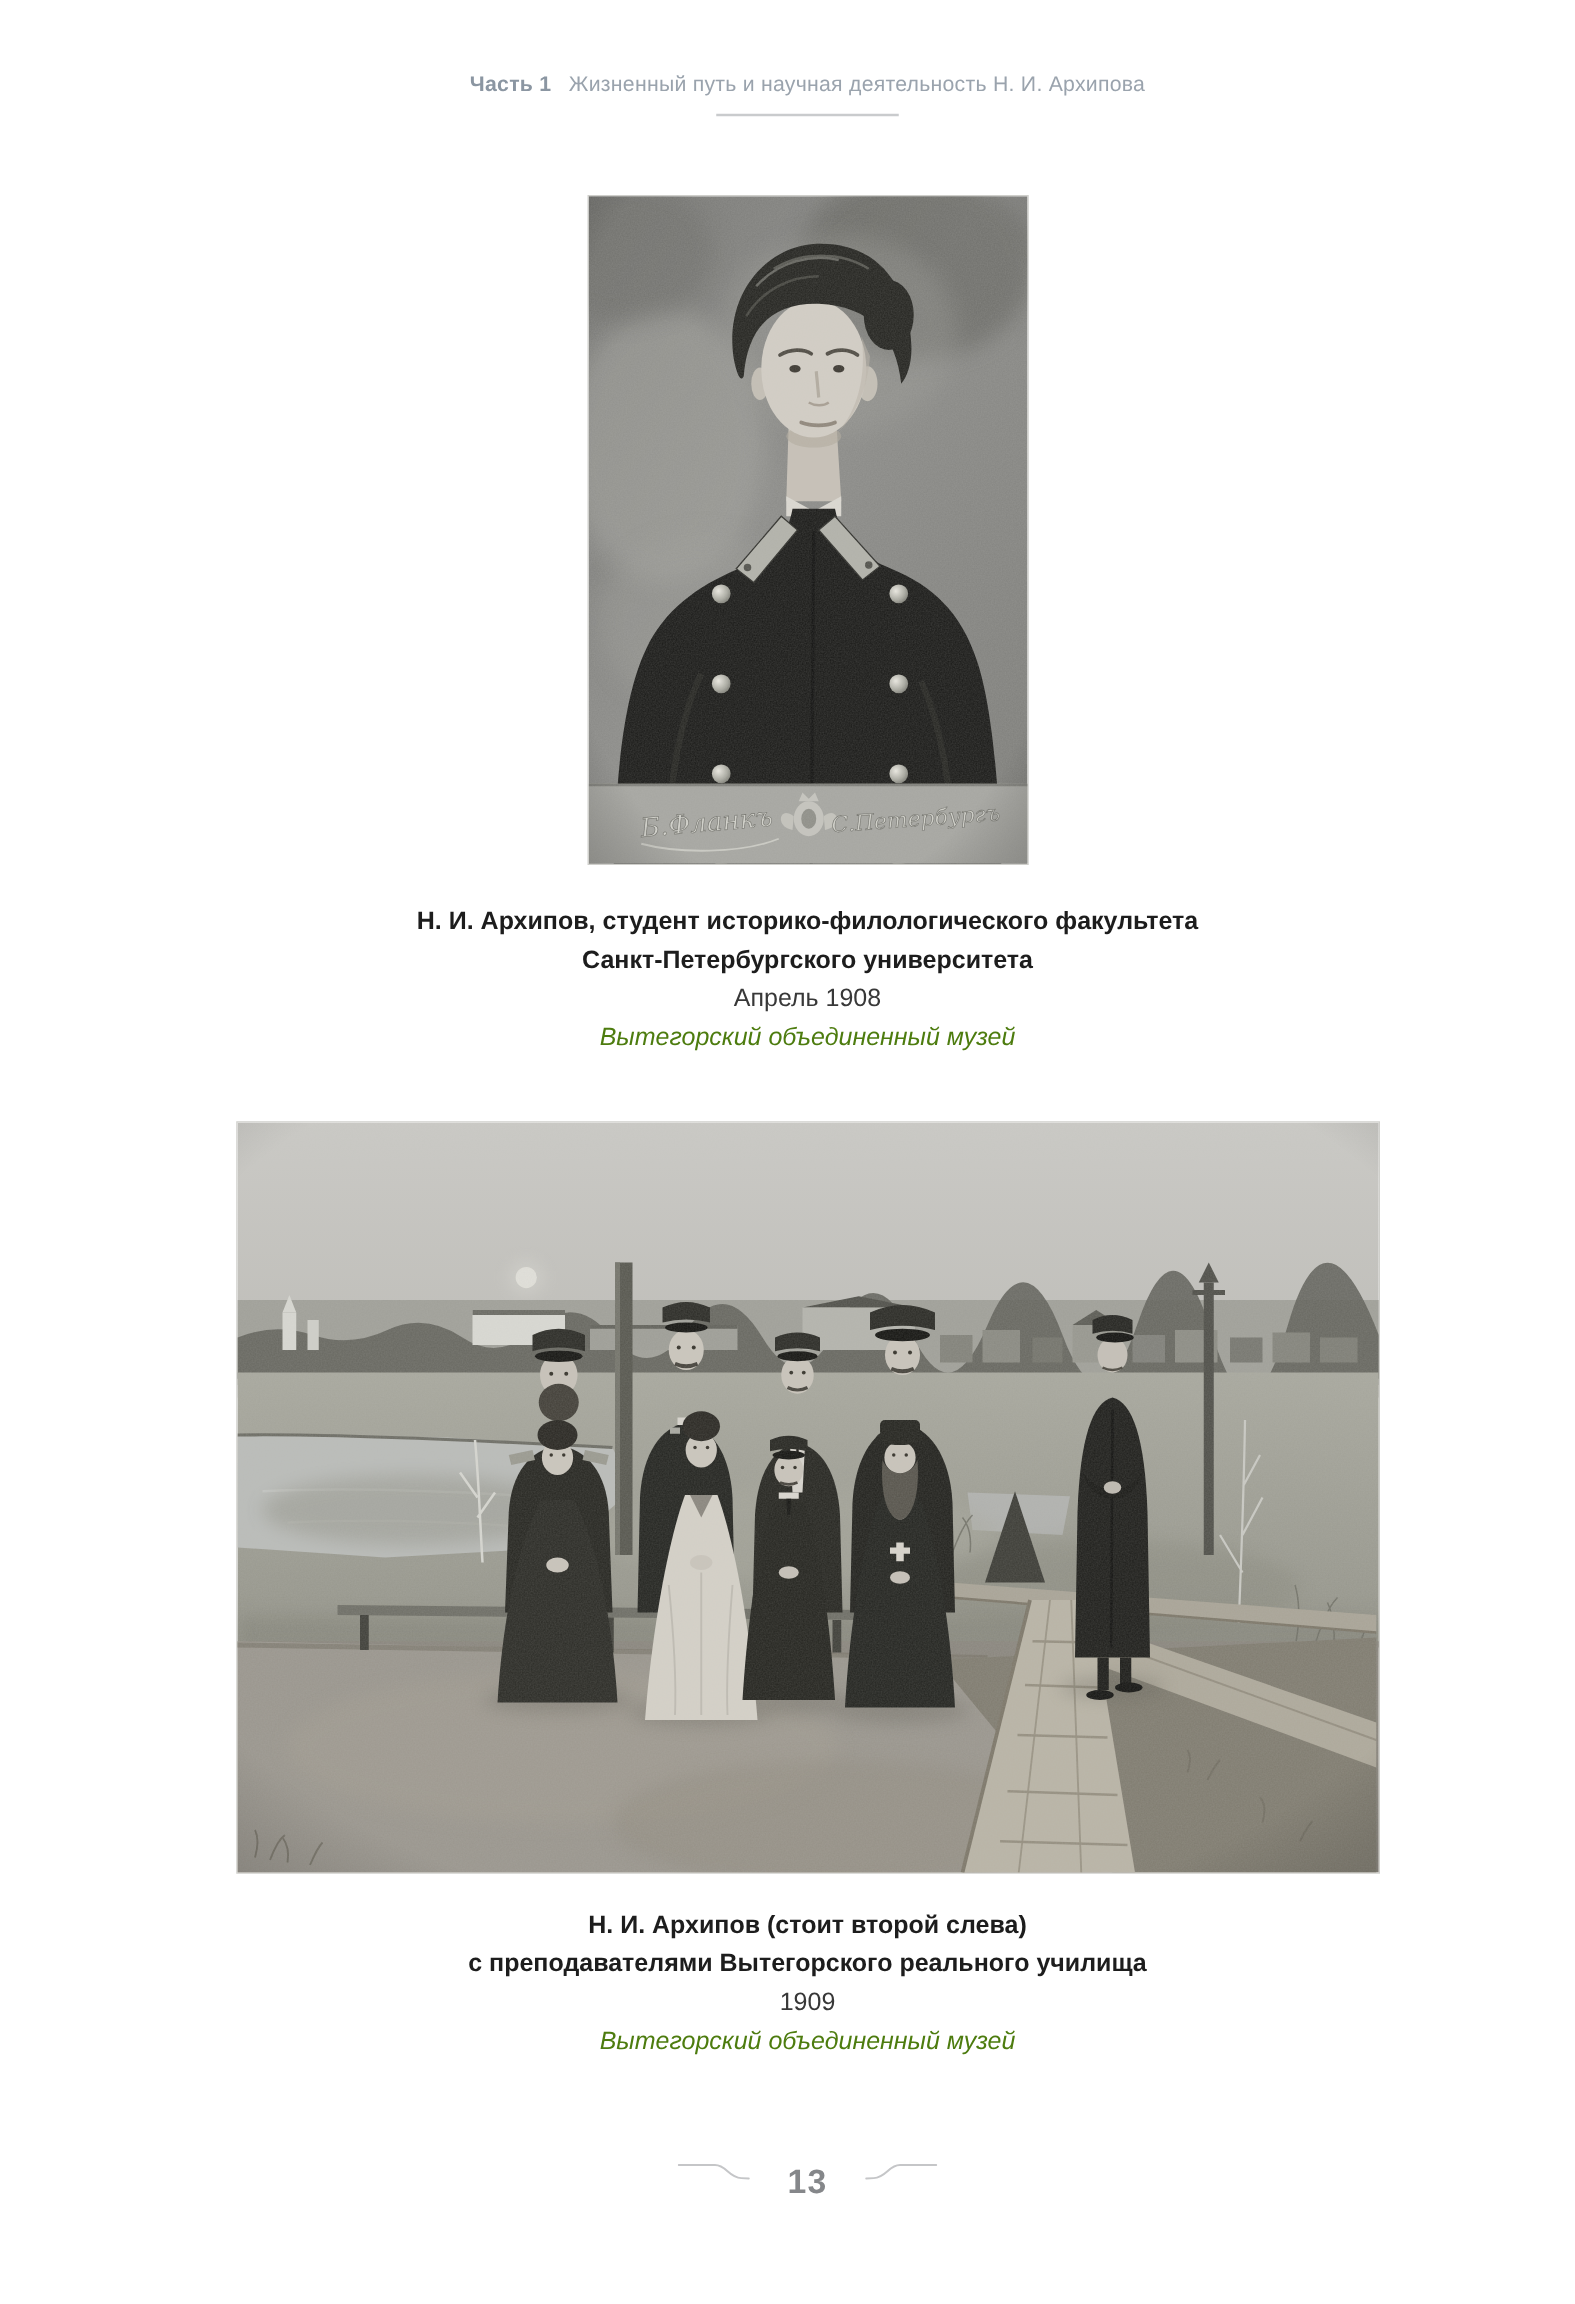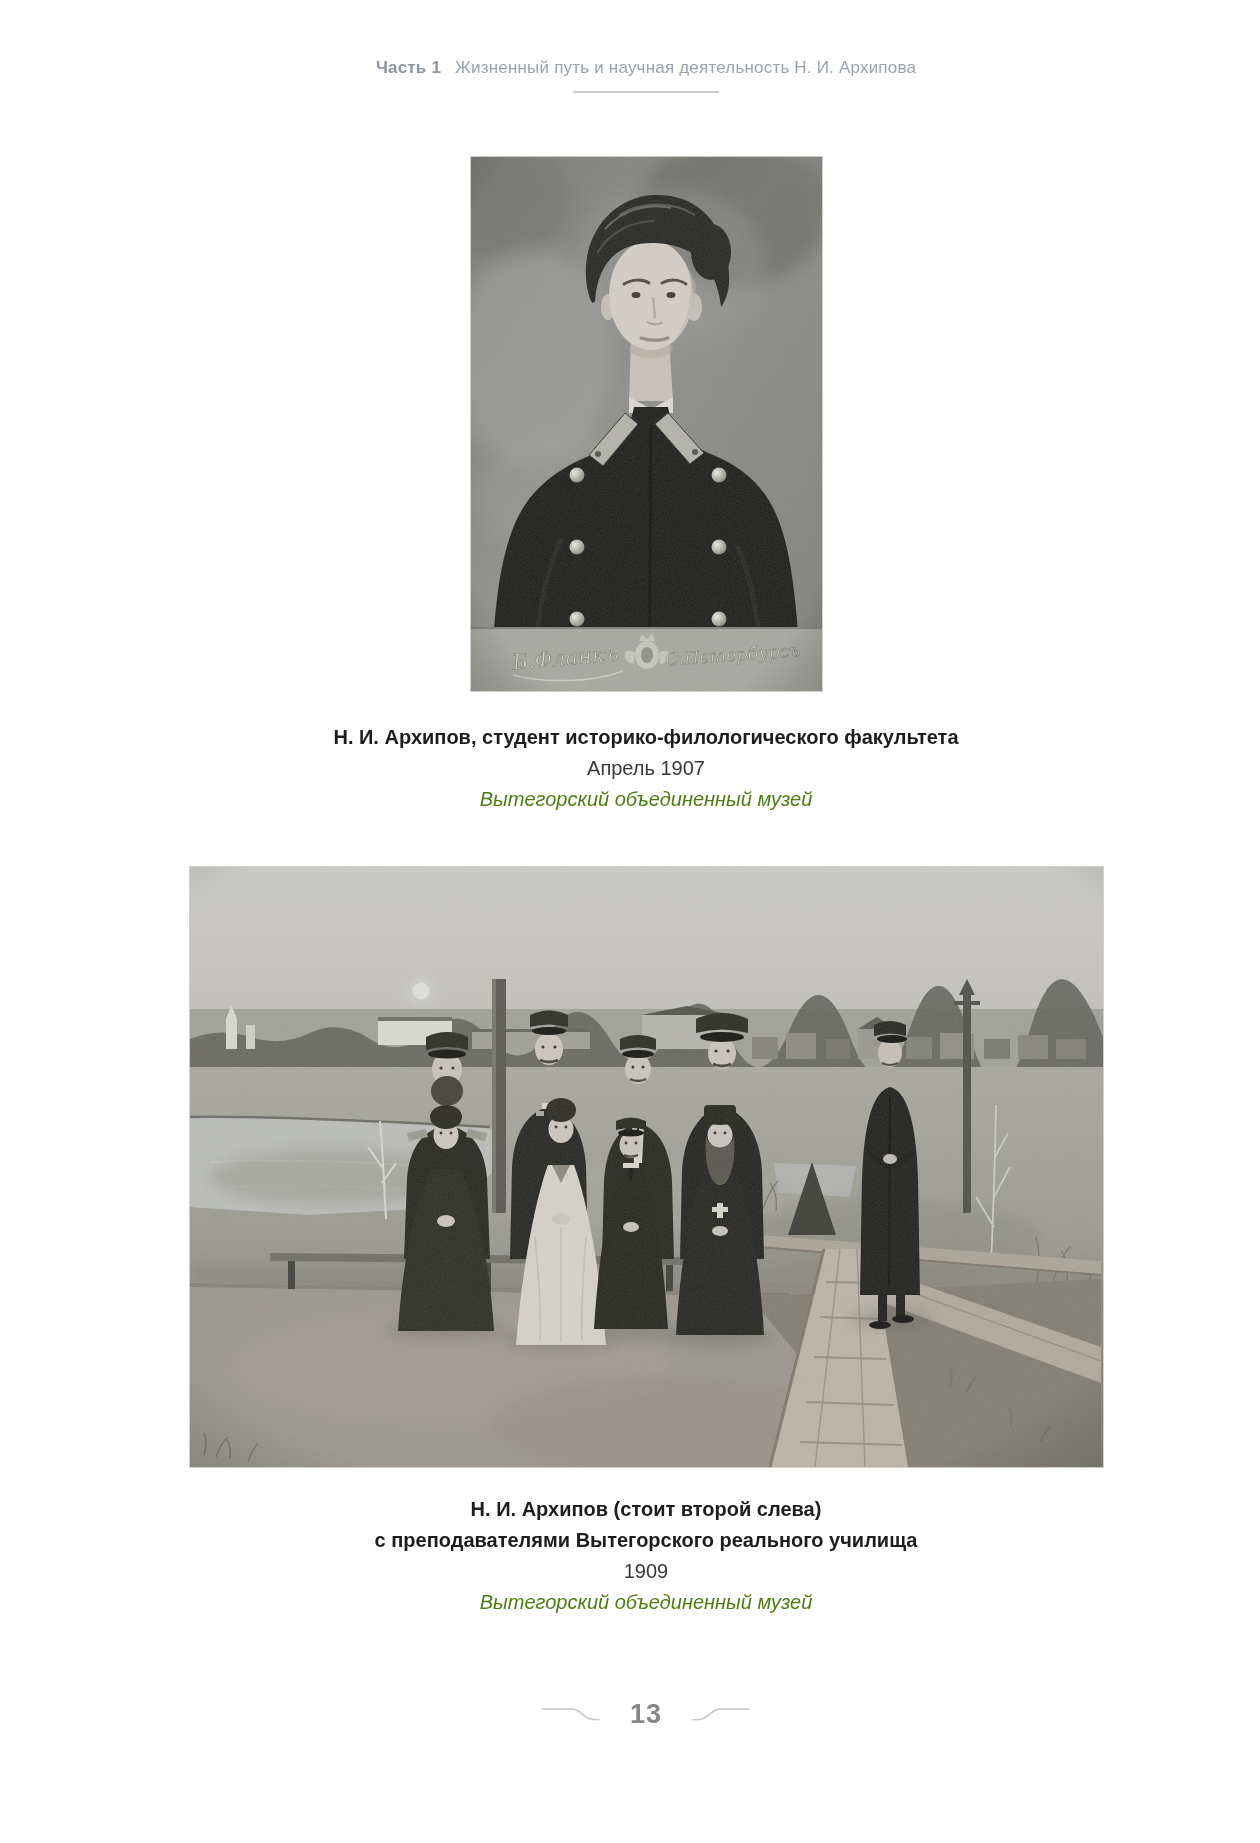--- a/index.html
+++ b/index.html
@@ -14,21 +14,21 @@
   figure{margin:0;padding:0;}
   .portrait-wrap{margin-top:63px;}
   .group-wrap{margin-top:51px;}
   .photo{display:block;margin:0 auto;border:1px solid #cfcfcb;}
   .caption{font-size:20px;line-height:31px;color:#1d1d1d;}
   .caption-1{margin-top:30px;}
   .caption-2{margin-top:26px;text-align:center;}
   .cap-bold{font-weight:bold;color:#1d1d1d;}
   .cap-date{font-weight:normal;color:#383838;}
   .cap-source{font-style:italic;color:#4d7c0f;}
-  .page-footer{margin-top:78px;display:flex;align-items:center;justify-content:center;gap:30px;}
+  .page-footer{margin-top:78px;display:flex;align-items:flex-start;justify-content:center;gap:30px;}
   .page-number{font-size:27px;line-height:36px;font-weight:bold;color:#85878a;letter-spacing:1px;}
   .ornament{display:block;}
   .stamp-text{font-family:"DejaVu Serif",serif;font-style:italic;}
 </style>
 </head>
 <body>
 
 <div class="page">
   <div class="content">
 
@@ -138,21 +138,22 @@
           <text class="stamp-text" x="262" y="504" font-size="17.5" text-anchor="middle" fill="#d0d0c9" stroke="#6f6f69" stroke-width="0.5" transform="rotate(-4 262 504)">С.Петербургъ</text>
         </g>
 
         <rect x="0" y="0" width="351" height="534" filter="url(#grainP)"></rect>
         <rect x="0" y="0" width="351" height="534" fill="url(#vigP)"></rect>
       </svg>
     </figure>
 
     <div class="caption caption-1">
       <div class="cap-bold">Н. И. Архипов, студент историко-филологического факультета</div>
-      <div class="cap-date">Апрель 1907</div>
+      <div class="cap-bold">Санкт-Петербургского университета</div>
+      <div class="cap-date">Апрель 1908</div>
       <div class="cap-source">Вытегорский объединенный музей</div>
     </div>
 
     <figure class="group-wrap">
       <svg class="photo" width="913" height="600" viewBox="0 0 913 600" role="img" xmlns="http://www.w3.org/2000/svg" aria-label="Групповой снимок на фоне реки и города: четверо мужчин в фуражках стоят, две женщины, мужчина и священник с крестом сидят на скамье, справа на дощатой дорожке стоит мужчина в длинном пальто">
         <defs>
           <linearGradient id="skyG" x1="0" y1="0" x2="0" y2="1">
             <stop offset="0" stop-color="#cac9c5"></stop>
             <stop offset="1" stop-color="#bdbcb7"></stop>
           </linearGradient>

